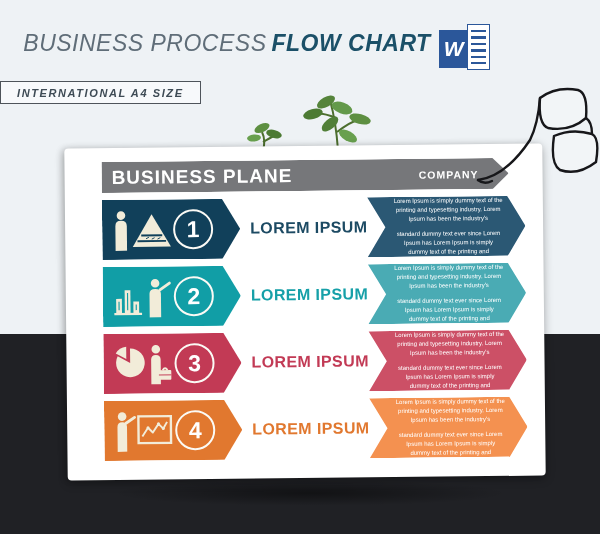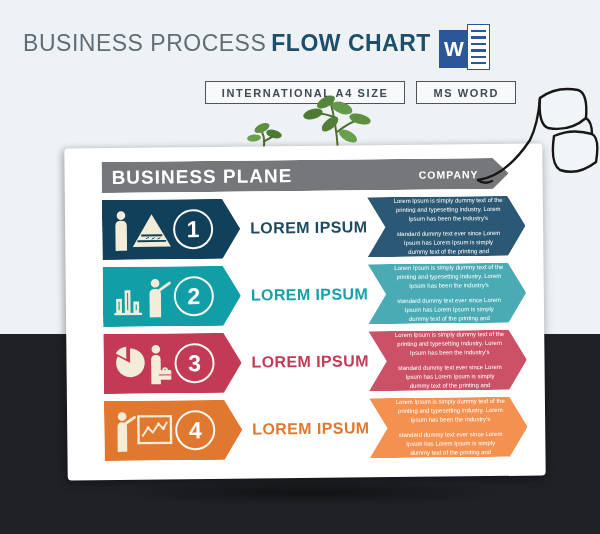--- a/index.html
+++ b/index.html
@@ -7,34 +7,34 @@
   .stage {
     position:relative; width:600px; height:534px; overflow:hidden;
     font-family:"Liberation Sans", sans-serif;
   }
   .bg-top  { position:absolute; left:0; top:0; width:600px; height:334px; background:#eef2f5; }
   .bg-bottom { position:absolute; left:0; top:334px; width:600px; height:200px; background:#202125; }
   .card-shadow { position:absolute; left:110px; top:480px; width:400px; height:26px;
     background:radial-gradient(ellipse at center, rgba(0,0,0,0.45), rgba(0,0,0,0) 70%); }
 
   
-  .top-area { position:absolute; left:0; top:24px; width:516px; }
+  .top-area { position:absolute; left:0; top:24px; width:516px;font-style:italic; }
   .title-row { display:flex; align-items:flex-start; justify-content:center; gap:8px; }
   .title { font-size:23px; letter-spacing:.5px; padding-top:6px; white-space:nowrap; }
   .title .t1 { color:#5f6d78; font-weight:400; }
   .title .t2 { color:#1b5068; font-weight:700; margin-left:5px; }
   .word-icon { position:relative; width:54px; height:48px; }
   .word-box  { position:absolute; left:0; top:6px; width:30px; height:38px; background:#2b579a;
                display:flex; align-items:center; justify-content:center;
                color:#fff; font-size:21px; font-weight:700; }
   .word-page { position:absolute; left:28px; top:0; width:23px; height:46px; background:#fff;
                border:1.5px solid #2b579a; padding:5px 3px; }
   .word-lines { width:100%; height:100%;
                background:repeating-linear-gradient(#2b579a 0 2.5px, #ffffff 2.5px 6.5px); }
-  .badges { display:flex; justify-content:flex-end; gap:11px; margin-top:9px; }
+  .badges { display:flex; justify-content:flex-start; gap:0; margin-top:9px; }
   .badge { border:1.5px solid #4e545a; padding:5px 16px 4px 16px; font-size:11px; font-weight:700;
            letter-spacing:1.6px; color:#3e4b55; background:rgba(255,255,255,.55); }
 
   
   .plant   { position:absolute; left:218px; top:92px; z-index:1; }
   .glasses { position:absolute; left:476px; top:84px; z-index:3; }
 
   
   .card { position:absolute; left:66px; top:146px; width:478px; height:332px; background:#ffffff;
           border-radius:4px; box-shadow:0 3px 10px rgba(0,0,0,.3), -3px 0 6px rgba(0,0,0,.12);
@@ -82,21 +82,20 @@
       </div>
       <div class="word-icon">
         <div class="word-box">W</div>
         <div class="word-page">
           <div class="word-lines"></div>
         </div>
       </div>
     </div>
     <div class="badges">
       <div class="badge">INTERNATIONAL A4 SIZE</div>
-      <div class="badge">MS WORD</div>
     </div>
   </div>
 
   <svg class="plant" width="165" height="58" viewBox="0 0 165 58">
     <g stroke="#4c6e2e" stroke-width="2" fill="none">
       <path d="M120 58 Q118 30 112 8"></path>
       <path d="M119 40 Q132 30 142 27"></path>
       <path d="M118 26 Q104 20 95 22"></path>
       <path d="M45 58 Q48 48 44 40"></path>
       <path d="M45 50 Q52 46 56 44"></path>

